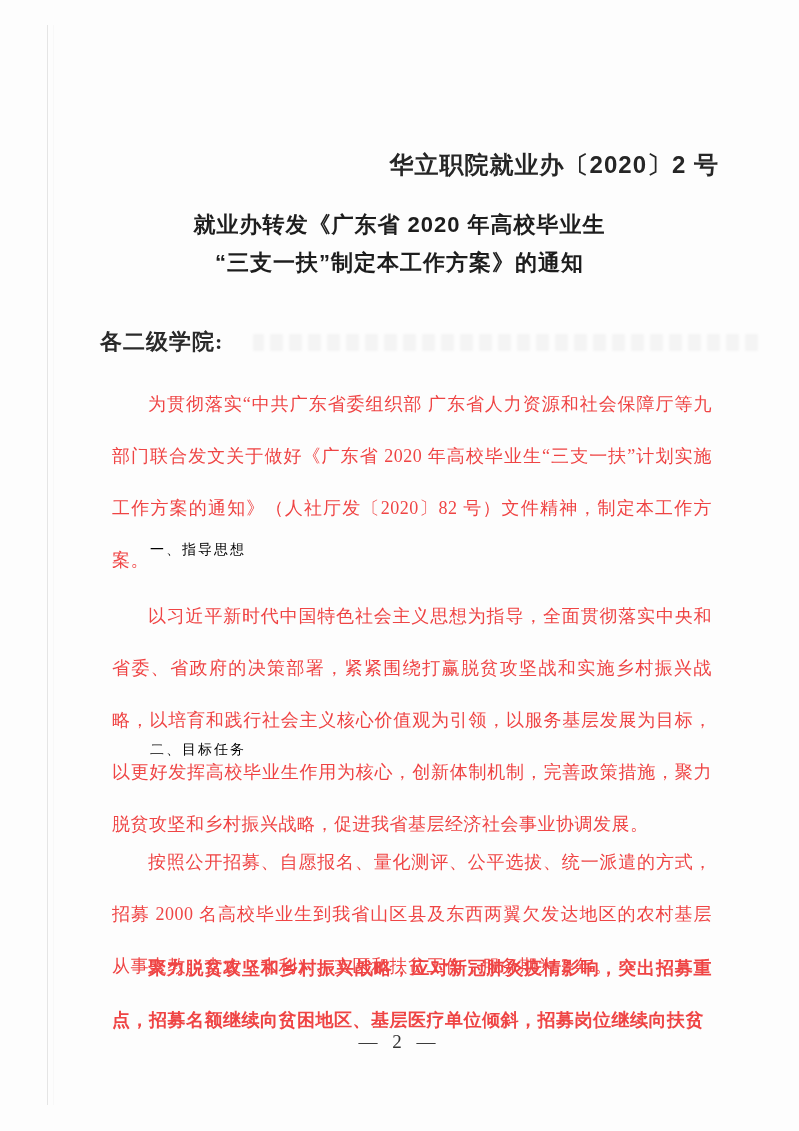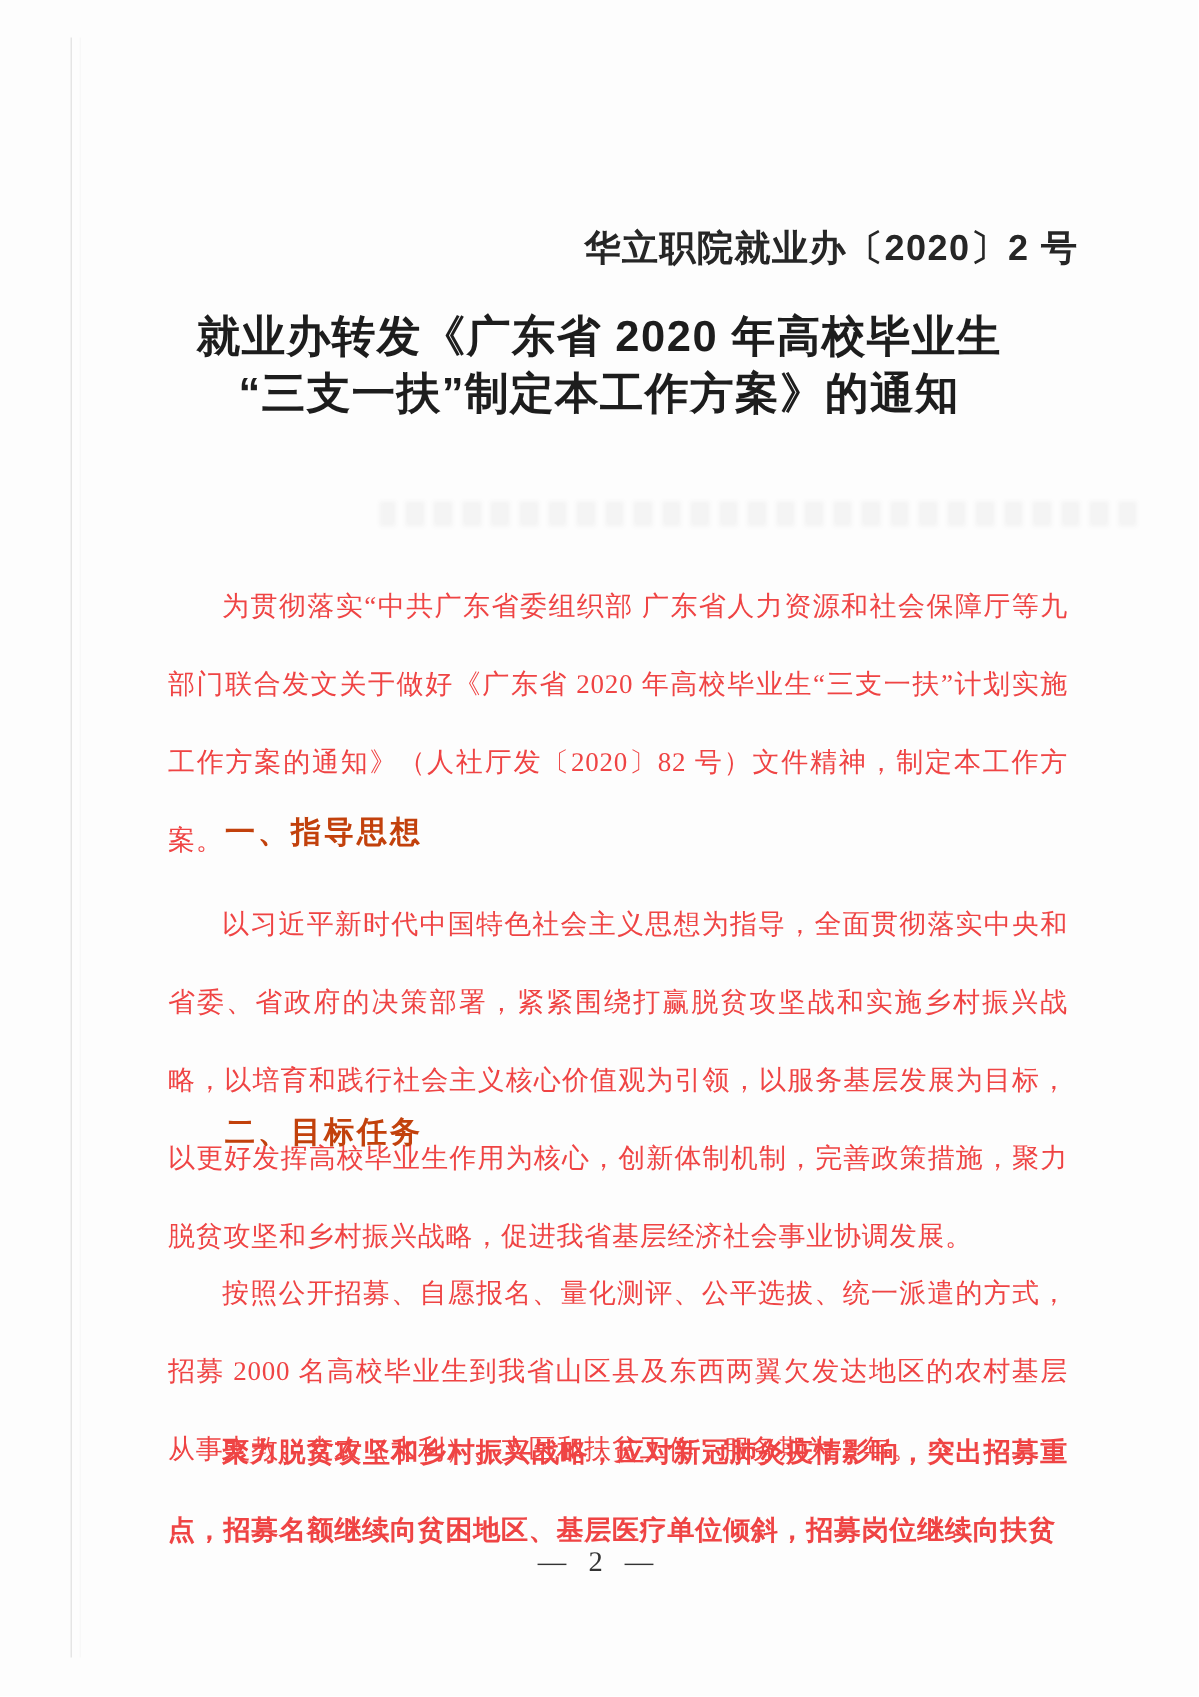--- a/index.html
+++ b/index.html
@@ -35,21 +35,21 @@
     margin-left: 44px;
   }
   .doc-title {
     position: absolute;
     top: 206px;
     left: 0;
     width: 100%;
     text-align: center;
     font-family: "Liberation Sans", sans-serif;
     font-weight: bold;
-    font-size: 29px;
+    font-size: 22px;
     line-height: 38px;
     letter-spacing: 1px;
     color: #1d1d1d;
   }
   .salutation {
     position: absolute;
     top: 327px;
     left: 100px;
     font-size: 22px;
     font-weight: bold;
@@ -84,24 +84,24 @@
     color: #ef4444;
   }
   .para-intro   { top: 378px; }
   .para-guiding { top: 590px; }
   .para-tasks1  { top: 836px; }
   .para-tasks2  { top: 942px; font-weight: bold; }
   .sec-heading {
     position: absolute;
     left: 150px;
     font-family: "Liberation Sans", sans-serif;
-    font-weight: bold;
-    font-size: 20px;
+    font-weight: normal;
+    font-size: 14px;
     letter-spacing: 2px;
-    color: #c2410c;
+    color: #000000;
     white-space: nowrap;
   }
   .heading-1 { top: 541px; }
   .heading-2 { top: 741px; }
   .page-number {
     position: absolute;
     top: 1031px;
     left: 0;
     width: 100%;
     text-align: center;
@@ -117,20 +117,21 @@
 
   <div class="fold-line"></div>
 
   <div class="doc-number">华立职院就业办〔2020〕2 号</div>
 
   <div class="doc-title">
     <div>就业办转发《广东省 2020 年高校毕业生</div>
     <div>“三支一扶”制定本工作方案》的通知</div>
   </div>
 
+  <div class="salutation">各二级学院:</div>
 
   <div class="bleedthrough"></div>
 
   <div class="para para-intro">为贯彻落实“中共广东省委组织部 广东省人力资源和社会保障厅等九部门联合发文关于做好《广东省 2020 年高校毕业生“三支一扶”计划实施工作方案的通知》（人社厅发〔2020〕82 号）文件精神，制定本工作方案。</div>
 
   <div class="sec-heading heading-1">一、指导思想</div>
 
   <div class="para para-guiding">以习近平新时代中国特色社会主义思想为指导，全面贯彻落实中央和省委、省政府的决策部署，紧紧围绕打赢脱贫攻坚战和实施乡村振兴战略，以培育和践行社会主义核心价值观为引领，以服务基层发展为目标，以更好发挥高校毕业生作用为核心，创新体制机制，完善政策措施，聚力脱贫攻坚和乡村振兴战略，促进我省基层经济社会事业协调发展。</div>
 
   <div class="sec-heading heading-2">二、目标任务</div>

